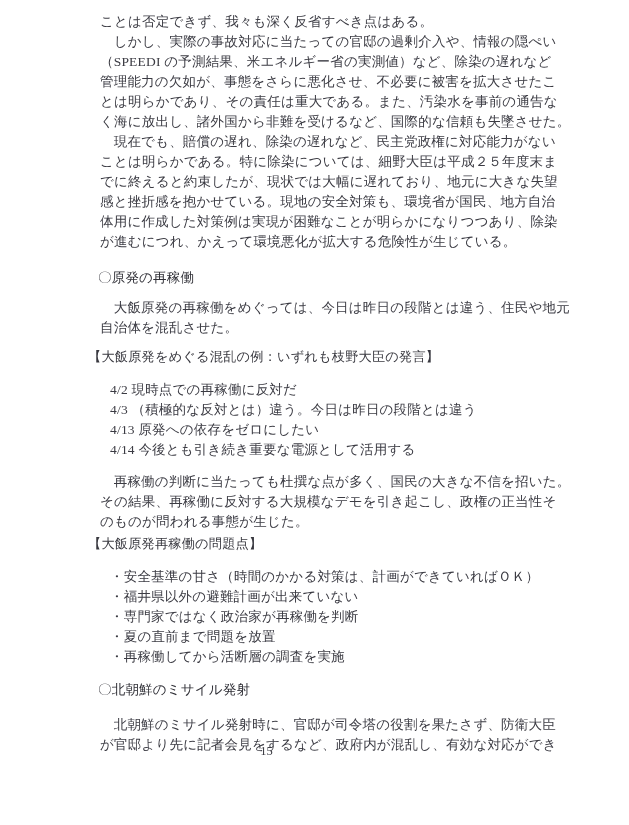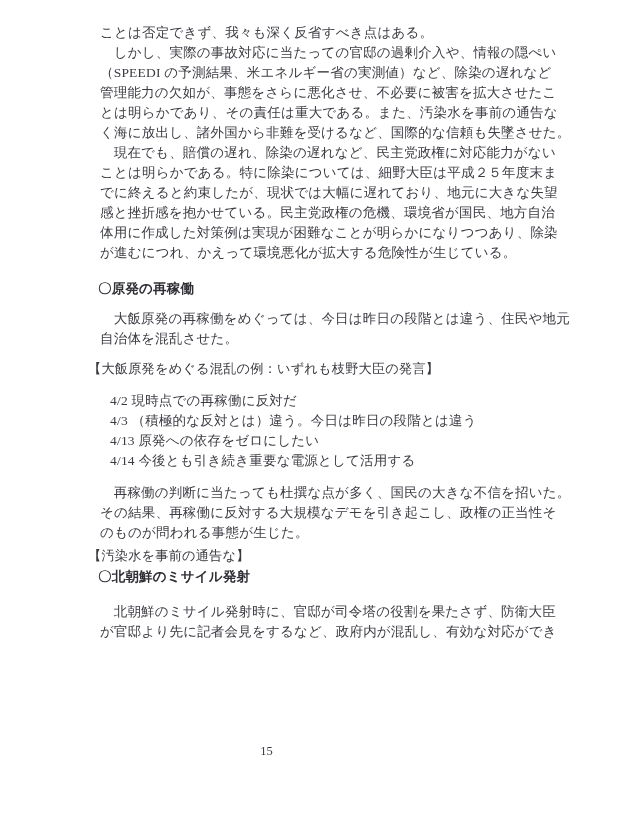--- a/index.html
+++ b/index.html
@@ -9,48 +9,48 @@
   }
   body {
     width: 629px;
     height: 825px;
     overflow: hidden;
     position: relative;
   }
   .doc {
     box-sizing: border-box;
     width: 629px;
-    padding: 23px 58px 0 98px;
+    padding: 12px 58px 0 98px;
     font-family: "Liberation Serif", "DejaVu Serif", serif;
     font-size: 13.5px;
     line-height: 20px;
     color: #3b3b43;
     letter-spacing: 0.2px;
   }
   .para {
     margin: 0 0 0 2px;
     white-space: pre-line;
   }
   .section-heading {
     margin: 0;
     font-family: "DejaVu Sans", "Liberation Sans", sans-serif;
-    font-weight: 700;
+    font-weight: 400;
     font-size: 13.5px;
     line-height: 20px;
     color: #2f2f36;
     white-space: pre-line;
   }
   .heading-1 { margin-top: 15px; }
   .heading-2 { }
   .para-4 { margin-top: 11px; }
   .para-5 { }
   .para-6 { margin-top: 16px; }
   .bracket-header {
     margin: 0 0 0 -10px;
-    font-family: Liberation Serif, serif;
+    font-family: Liberation Mono, monospace;
     font-size: 13.2px;
     line-height: 20px;
     color: #38383f;
     white-space: pre-line;
   }
   .bracket-header-1 { margin-top: 10px; }
   .bracket-header-2 { margin-top: 3px; }
   .bracket-items {
     margin: 12px;
     white-space: pre-line;
@@ -76,42 +76,47 @@
 
   <p class="para">　しかし、実際の事故対応に当たっての官邸の過剰介入や、情報の隠ぺい
 （SPEEDI の予測結果、米エネルギー省の実測値）など、除染の遅れなど
 管理能力の欠如が、事態をさらに悪化させ、不必要に被害を拡大させたこ
 とは明らかであり、その責任は重大である。また、汚染水を事前の通告な
 く海に放出し、諸外国から非難を受けるなど、国際的な信頼も失墜させた。</p>
 
   <p class="para">　現在でも、賠償の遅れ、除染の遅れなど、民主党政権に対応能力がない
 ことは明らかである。特に除染については、細野大臣は平成２５年度末ま
 でに終えると約束したが、現状では大幅に遅れており、地元に大きな失望
-感と挫折感を抱かせている。民主党政権の危機、環境省が国民、地方自治
+感と挫折感を抱かせている。現地の安全対策も、環境省が国民、地方自治
 体用に作成した対策例は実現が困難なことが明らかになりつつあり、除染
 が進むにつれ、かえって環境悪化が拡大する危険性が生じている。</p>
 
   <h2 class="section-heading heading-1">〇原発の再稼働</h2>
 
   <p class="para para-4">　大飯原発の再稼働をめぐっては、今日は昨日の段階とは違う、住民や地元
 自治体を混乱させた。</p>
 
   <div class="bracket-header bracket-header-1">【大飯原発をめぐる混乱の例：いずれも枝野大臣の発言】</div>
 
   <div class="bracket-items">4/2 現時点での再稼働に反対だ
 4/3 （積極的な反対とは）違う。今日は昨日の段階とは違う
 4/13 原発への依存をゼロにしたい
 4/14 今後とも引き続き重要な電源として活用する</div>
 
   <p class="para para-5">　再稼働の判断に当たっても杜撰な点が多く、国民の大きな不信を招いた。
 その結果、再稼働に反対する大規模なデモを引き起こし、政権の正当性そ
 のものが問われる事態が生じた。</p>
 
-  <div class="bracket-header bracket-header-2">【汚染水を事前の通告な】</div>
+  <div class="bracket-header bracket-header-2">【大飯原発再稼働の問題点】</div>
 
+  <div class="bracket-items">・安全基準の甘さ（時間のかかる対策は、計画ができていればＯＫ）
+・福井県以外の避難計画が出来ていない
+・専門家ではなく政治家が再稼働を判断
+・夏の直前まで問題を放置
+・再稼働してから活断層の調査を実施</div>
 
   <h2 class="section-heading heading-2">〇北朝鮮のミサイル発射</h2>
 
   <p class="para para-6">　北朝鮮のミサイル発射時に、官邸が司令塔の役割を果たさず、防衛大臣
 が官邸より先に記者会見をするなど、政府内が混乱し、有効な対応ができ</p>
 
 </main>
 
 <footer class="page-footer">15</footer>
 

